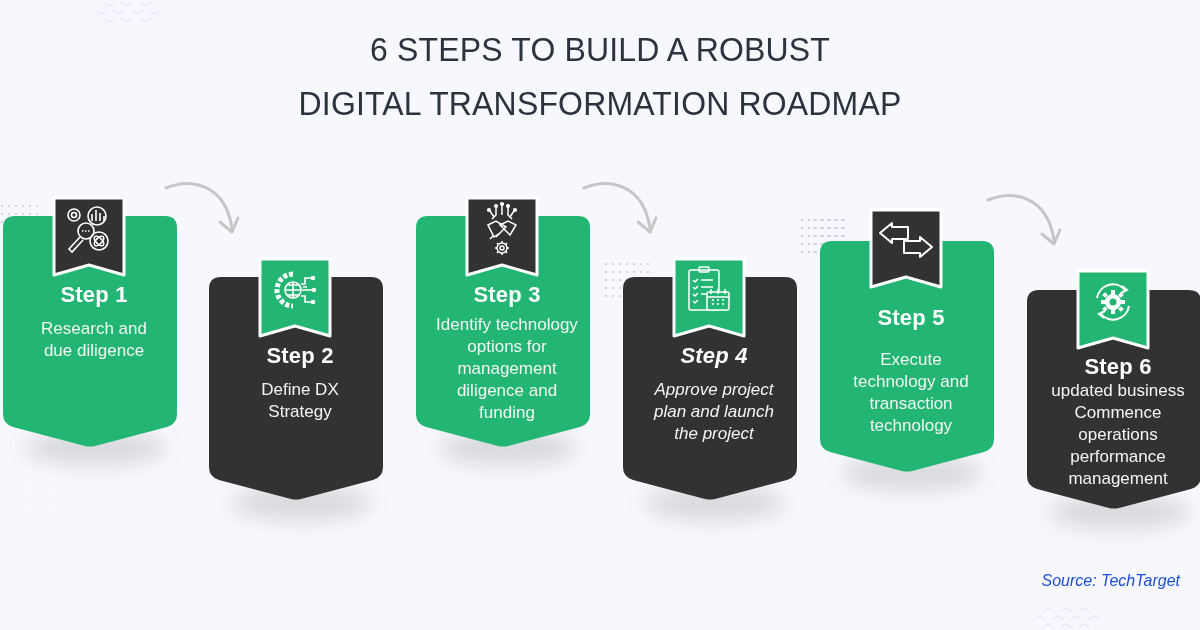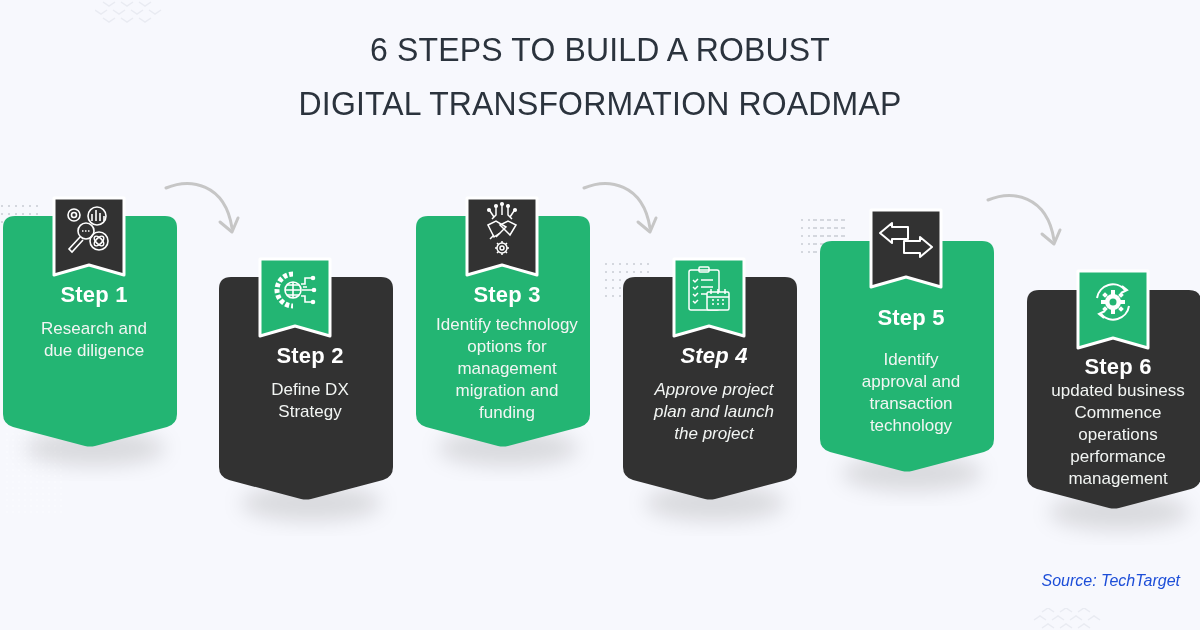--- a/index.html
+++ b/index.html
@@ -141,21 +141,21 @@
       <circle cx="35" cy="36" r="8"></circle>
       <path d="M31 36 h8" stroke-dasharray="1.5 1.5"></path>
       <circle cx="48" cy="46" r="9"></circle>
       <ellipse cx="48" cy="46" rx="6" ry="3" transform="rotate(45 48 46)"></ellipse>
       <ellipse cx="48" cy="46" rx="6" ry="3" transform="rotate(-45 48 46)"></ellipse>
       <path d="M29 42 L18 54 L21 57 L32 45"></path>
     </g>
   </svg>
 </div>
 
-<div class="card" style="left:209px;top:277px;height:250px;margin-left:10px;">
+<div class="card" style="left:209px;top:277px;height:250px;">
   <div class="shape">
     <svg width="174" height="250" viewBox="0 0 174 250">
       <ellipse cx="92" cy="226" rx="70" ry="18" fill="#000" fill-opacity="0.12" filter="url(#sh)"></ellipse>
       <path d="M12 0 H162 Q174 0 174 12 V190 Q174 200 164 203 L92 222 Q87 223 82 222 L10 203 Q0 200 0 190 V12 Q0 0 12 0 Z" fill="#323232"></path>
     </svg>
   </div>
   <div class="content" style="top:66px">
     <span class="step-label">Step 2</span>
     <span class="desc">
       <span style="display:block">Define DX</span>
@@ -184,21 +184,21 @@
       <ellipse cx="92" cy="232" rx="70" ry="18" fill="#000" fill-opacity="0.12" filter="url(#sh)"></ellipse>
       <path d="M12 0 H162 Q174 0 174 12 V198 Q174 208 164 211 L92 230 Q87 231 82 230 L10 211 Q0 208 0 198 V12 Q0 0 12 0 Z" fill="#23b573"></path>
     </svg>
   </div>
   <div class="content" style="top:66px">
     <span class="step-label">Step 3</span>
     <span class="desc" style="margin-top:6px">
       <span style="display:block">Identify technology</span>
       <span style="display:block">options for</span>
       <span style="display:block">management</span>
-      <span style="display:block">migration and</span>
+      <span style="display:block">diligence and</span>
       <span style="display:block">funding</span>
     </span>
   </div>
 </div>
 <div class="bookmark" style="left:464px;top:195px;">
   <svg width="76" height="86" viewBox="0 0 76 86">
     <path d="M3 3 H73 V80 L38 70 L3 80 Z" fill="#323232" stroke="#ffffff" stroke-width="3" stroke-linejoin="round"></path>
     <g fill="none" stroke="#fff" stroke-width="1.5">
       <path d="M38 10 v10 M32 12 v8 l-4 4 M44 12 v8 l4 4 M26 16 l4 6 M50 16 l-4 6"></path>
       <circle cx="38" cy="9" r="1.3" fill="#fff"></circle>
@@ -249,22 +249,22 @@
 <div class="card" style="left:820px;top:241px;height:250px;">
   <div class="shape">
     <svg width="174" height="250" viewBox="0 0 174 250">
       <ellipse cx="92" cy="232" rx="70" ry="18" fill="#000" fill-opacity="0.12" filter="url(#sh)"></ellipse>
       <path d="M12 0 H162 Q174 0 174 12 V198 Q174 208 164 211 L92 230 Q87 231 82 230 L10 211 Q0 208 0 198 V12 Q0 0 12 0 Z" fill="#23b573"></path>
     </svg>
   </div>
   <div class="content" style="top:64px">
     <span class="step-label">Step 5</span>
     <span class="desc" style="margin-top:18px">
-      <span style="display:block">Identify</span>
-      <span style="display:block">approval and</span>
+      <span style="display:block">Execute</span>
+      <span style="display:block">technology and</span>
       <span style="display:block">transaction</span>
       <span style="display:block">technology</span>
     </span>
   </div>
 </div>
 <div class="bookmark" style="left:868px;top:207px;">
   <svg width="76" height="86" viewBox="0 0 76 86">
     <path d="M3 3 H73 V80 L38 70 L3 80 Z" fill="#323232" stroke="#ffffff" stroke-width="3" stroke-linejoin="round"></path>
     <g fill="none" stroke="#fff" stroke-width="2" stroke-linejoin="round">
       <path d="M40 22 H24 V18 L12 28 L24 38 V34 H40 Z" transform="translate(0,-2)"></path>

